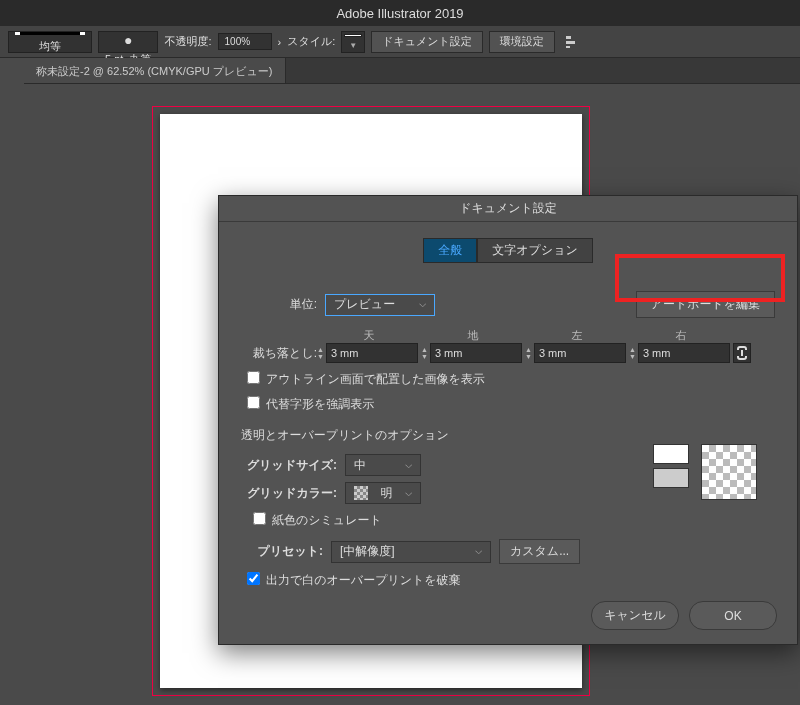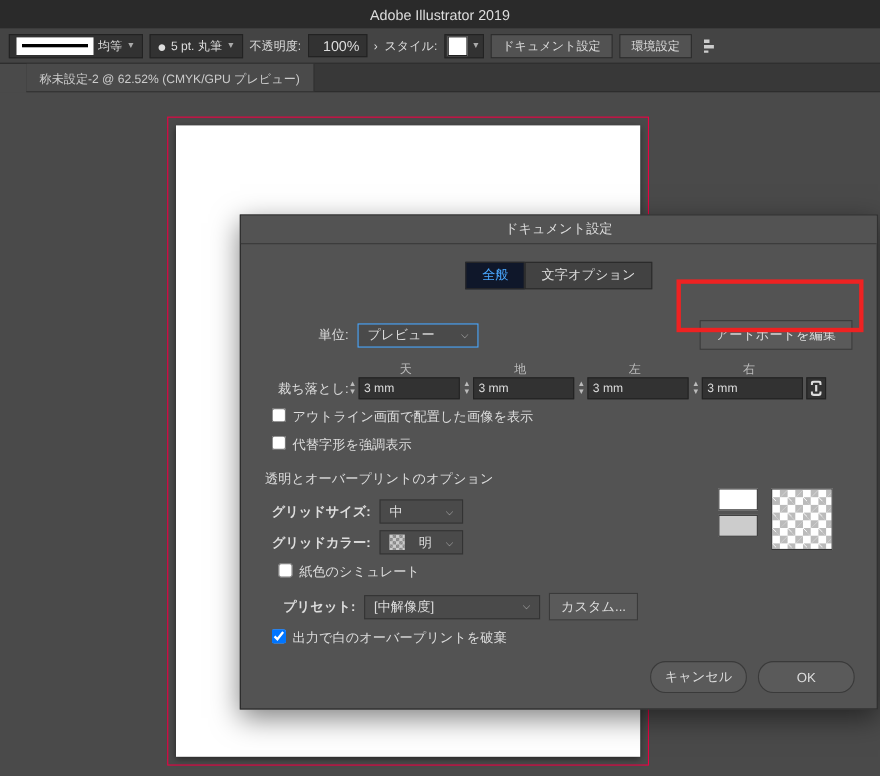--- a/index.html
+++ b/index.html
@@ -3,25 +3,25 @@
 <meta charset="utf-8">
 <style>
 * { box-sizing: border-box; margin: 0; padding: 0; font-family: "Helvetica Neue", Arial, sans-serif; }
 body { width: 800px; height: 705px; background: #4a4a4a; overflow: hidden; position: relative; }
 
 
 .titlebar { height: 26px; background: #2a2a2a; color: #ddd; font-size: 13px; display: flex; align-items: center; justify-content: center; }
 
 
 .optbar { height: 32px; background: #444; border-bottom: 1px solid #2a2a2a; display: flex; align-items: center; padding: 0 8px; gap: 6px; font-size: 11px; color: #ddd; }
-.drop { background: #323232; border: 1px solid #222; height: 22px; display: flex; align-items: center; padding: 0 6px; gap: 4px; }
+.drop { background: #323232; border: 1px solid #222; height: 22px; display: flex; align-items: center; padding: 0 6px; gap: 4px; flex-direction: column; }
 .drop .chev { font-size: 8px; color: #aaa; }
 .swatch-line { width: 70px; height: 16px; background: #fff; display: flex; align-items: center; justify-content: center; }
 .swatch-line span { display: inline-block; width: 60px; height: 3px; background: #000; }
-.opacity-field { background: #323232; border: 1px solid #222; color: #ddd; padding: 2px 6px; width: 54px; font-size: 13px; text-align: right; }
+.opacity-field { background: #323232; border: 1px solid #222; color: #ddd; padding: 2px 6px; width: 54px; font-size: 10px; }
 .white-sw { width: 18px; height: 18px; background: #fff; border: 1px solid #222; }
 .barbtn { background: #525252; border: 1px solid #2a2a2a; color: #ddd; height: 22px; padding: 0 10px; font-size: 11px; }
 .baricon { width: 22px; height: 22px; display: flex; align-items: center; justify-content: center; color: #ccc; }
 
 
 .doctabs { height: 26px; background: #383838; display: flex; align-items: stretch; border-bottom: 1px solid #2a2a2a; margin-left: 24px; }
 .doctab { background: #4a4a4a; color: #ccc; font-size: 11px; padding: 6px 12px; border-right: 1px solid #2a2a2a; }
 
 
 .canvas { position: absolute; top: 84px; left: 0; right: 0; bottom: 0; background: #4a4a4a; }
@@ -29,21 +29,21 @@
 .artboard-outline { position: absolute; inset: 0; border: 1px solid #e04; }
 .artboard { position: absolute; top: 8px; left: 8px; right: 8px; bottom: 8px; background: #fff; box-shadow: 0 2px 6px rgba(0,0,0,.5); }
 
 
 .dlg { position: absolute; top: 195px; left: 218px; width: 580px; height: 450px; background: #535353; border: 1px solid #2a2a2a; box-shadow: 0 8px 24px rgba(0,0,0,.5); color: #ddd; font-size: 12px; }
 .dlg-title { height: 26px; background: #535353; display: flex; align-items: center; justify-content: center; font-size: 12px; border-bottom: 1px solid #3a3a3a; }
 .dlg-body { padding: 14px 22px; }
 
 .tabs { display: flex; justify-content: center; gap: 0; margin: 2px 0 16px; }
 .tabs .tab { background: #424242; border: 1px solid #2a2a2a; padding: 3px 14px; font-size: 12px; }
-.tabs .tab.active { color: #4aa8ff; background: #0f172a; }
+.tabs .tab.active { color: #4aa8ff; background: #0c4a6e; }
 
 .row { display: flex; align-items: center; gap: 8px; margin-bottom: 10px; margin-top: 28px; }
 .lbl { text-align: right; }
 .select { background: #4a4a4a; border: 1px solid #4aa8ff; height: 22px; display: flex; align-items: center; padding: 0 8px; gap: 8px; min-width: 110px; justify-content: space-between; }
 .select.plain { border-color: #333; }
 .select .chev { font-size: 9px; color: #aaa; }
 
 .editbtn { background: #5a5a5a; border: 1px solid #3a3a3a; padding: 4px 14px; font-size: 12px; color: #ddd; }
 .highlight-box { position: absolute; top: 58px; right: 12px; width: 170px; height: 48px; border: 4px solid #e22; pointer-events: none; }
 

